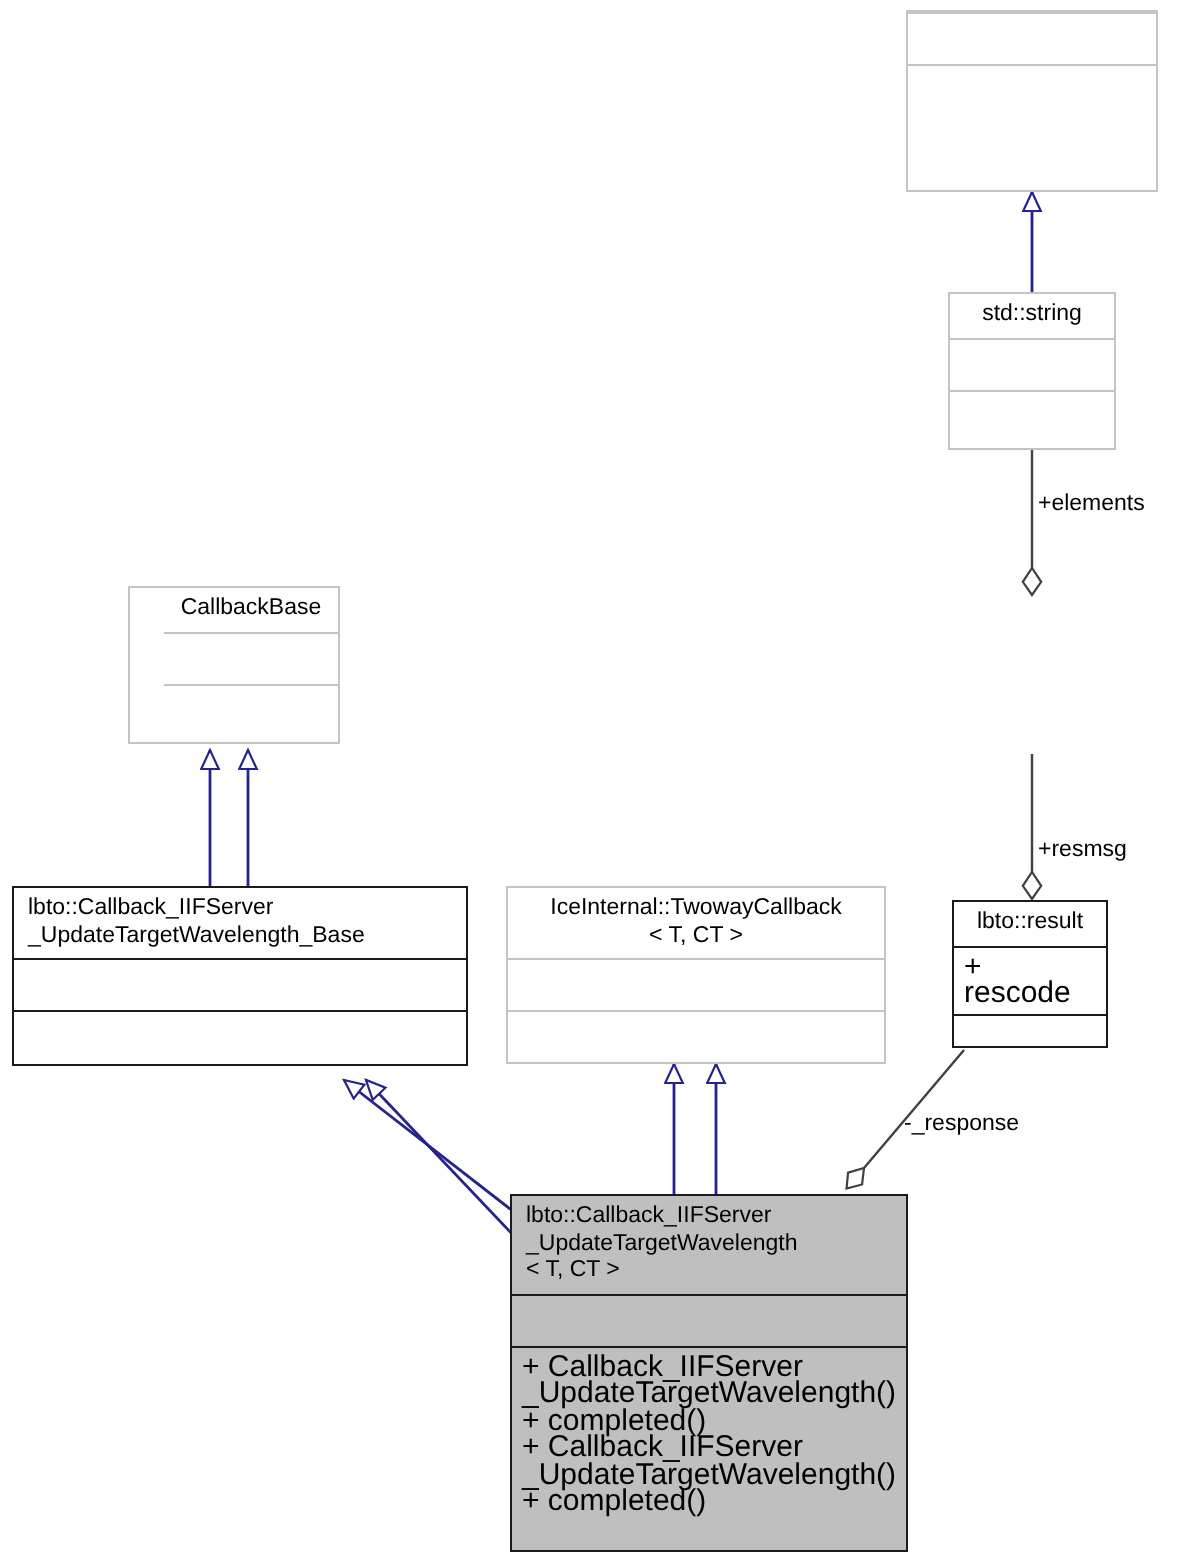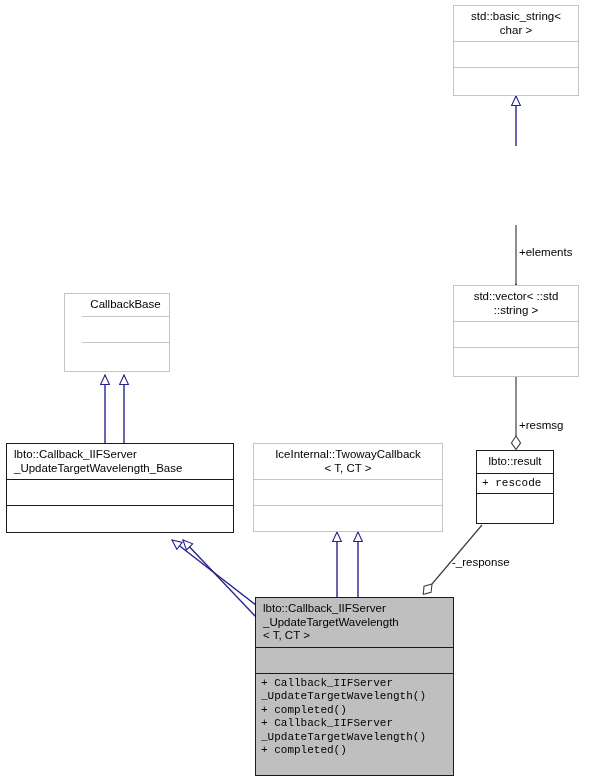--- a/index.html
+++ b/index.html
@@ -42,26 +42,25 @@
   }
   .uml-title {
     text-align: center;
     font-size: 11.5px;
     color: #000000;
     line-height: 13.5px;
     padding: 4px 3px 4px 3px;
     white-space: pre-line;
   }
   .uml-compartment {
-    font-size: 11px;
+    font-size: 15px;
     color: #000000;
     line-height: 13.5px;
     padding: 3px 5px 3px 5px;
     white-space: pre-line;
-    font-family: Liberation Mono, monospace;
   }
   .uml-class.gray-border > .uml-compartment,
   .uml-class.gray-border > .uml-title + .uml-compartment {
     border-top: 1px solid #c4c4c4;
   }
   .uml-class.black-border > .uml-compartment,
   .uml-class.highlight > .uml-compartment {
     border-top: 1px solid #1a1a1a;
   }
   .uml-compartment.empty {
@@ -105,35 +104,32 @@
     <line x1="124" y1="443" x2="124" y2="375" stroke="#26248c" stroke-width="1.4" marker-end="url(#inh-arrow)"></line>
 
     <line x1="257" y1="606" x2="172" y2="540" stroke="#26248c" stroke-width="1.4" marker-end="url(#inh-arrow)"></line>
     <line x1="257" y1="618" x2="183" y2="540" stroke="#26248c" stroke-width="1.4" marker-end="url(#inh-arrow)"></line>
 
     <line x1="337" y1="597" x2="337" y2="532" stroke="#26248c" stroke-width="1.4" marker-end="url(#inh-arrow)"></line>
     <line x1="358" y1="597" x2="358" y2="532" stroke="#26248c" stroke-width="1.4" marker-end="url(#inh-arrow)"></line>
   </svg>
 
   <div class="uml-class gray-border" style="left:453px; top:5px; width:126px; height:91px;">
-    <div class="uml-title">std::basic_string&lt;
-char &gt;</div>
     <div class="uml-compartment empty"></div>
     <div class="uml-compartment empty"></div>
   </div>
 
+  <div class="uml-class gray-border" style="left:474px; top:146px; width:84px; height:79px;">
+    <div class="uml-title">std::string</div>
+    <div class="uml-compartment empty"></div>
+    <div class="uml-compartment empty"></div>
+  </div>
 
   <div class="edge-label" style="left:519px; top:246px;">+elements</div>
 
-  <div class="uml-class gray-border" style="left:453px; top:285px; width:126px; height:92px;">
-    <div class="uml-title">std::vector&lt; ::std
-::string &gt;</div>
-    <div class="uml-compartment empty"></div>
-    <div class="uml-compartment empty"></div>
-  </div>
 
   <div class="edge-label" style="left:519px; top:399px;margin-top:20px;">+resmsg</div>
 
   <div class="uml-class black-border" style="left:476px; top:450px; width:78px; height:74px;">
     <div class="uml-title">lbto::result</div>
     <div class="uml-compartment">+ rescode</div>
     <div class="uml-compartment empty"></div>
   </div>
 
   <div class="edge-label" style="left:452px; top:556px;text-align:right;">-_response</div>

